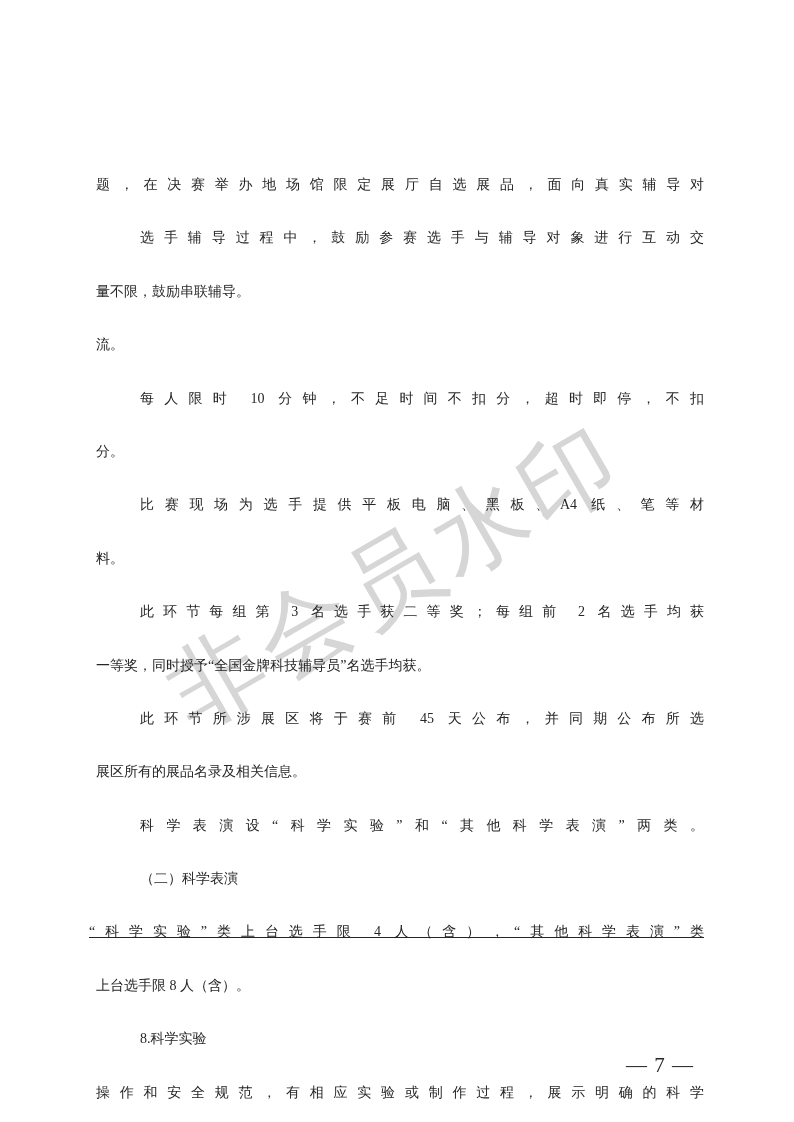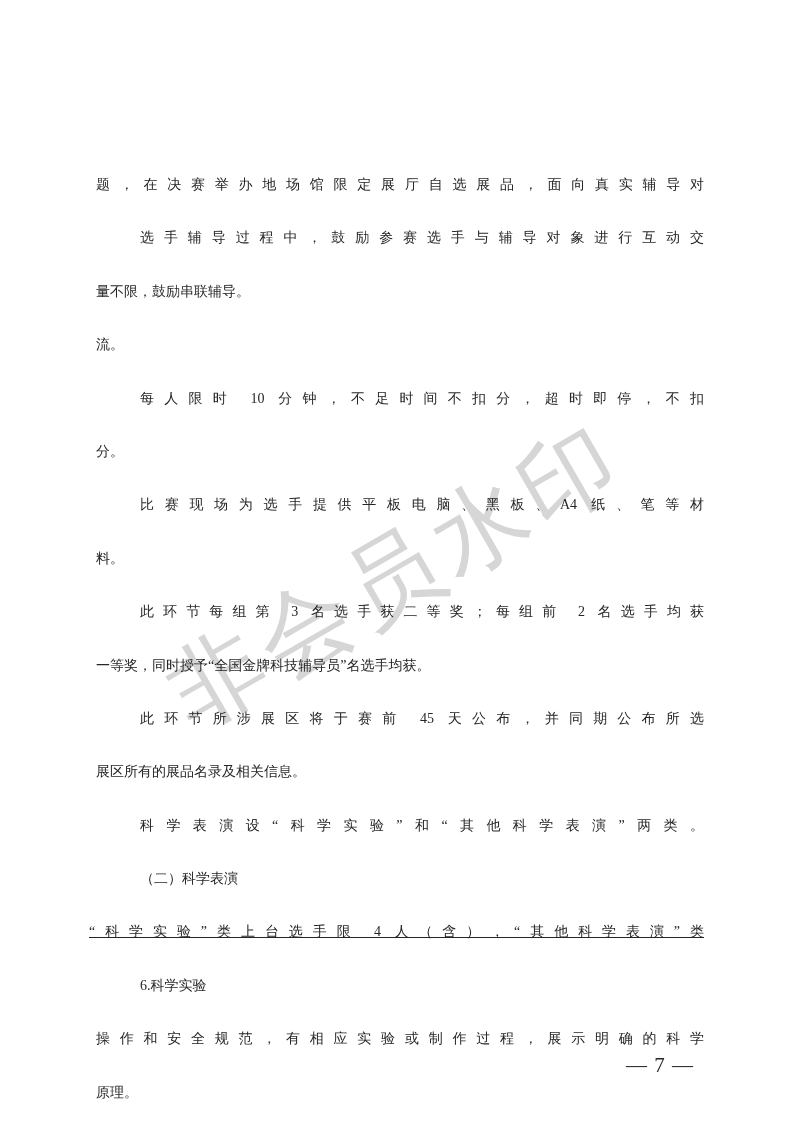--- a/index.html
+++ b/index.html
@@ -86,20 +86,21 @@
     <div class="line">分。</div>
     <div class="line full indent">比赛现场为选手提供平板电脑、黑板、A4 纸、笔等材</div>
     <div class="line">料。</div>
     <div class="line full indent">此环节每组第 3 名选手获二等奖；每组前 2 名选手均获</div>
     <div class="line">一等奖，同时授予“全国金牌科技辅导员”名选手均获。</div>
     <div class="line full indent">此环节所涉展区将于赛前 45 天公布，并同期公布所选</div>
     <div class="line">展区所有的展品名录及相关信息。</div>
     <div class="line full indent">科学表演设“科学实验”和“其他科学表演”两类。</div>
     <div class="line indent">（二）科学表演</div>
     <div class="line full hang">“科学实验”类上台选手限 4 人（含），“其他科学表演”类</div>
-    <div class="line indent">6.科学实验</div>
+    <div class="line">上台选手限 8 人（含）。</div>
+    <div class="line indent">8.科学实验</div>
     <div class="line full">操作和安全规范，有相应实验或制作过程，展示明确的科学</div>
     <div class="line">原理。</div>
   </div>
 
   <div class="page-num">— 7 —</div>
 
 </div>
 
 </body></html>

